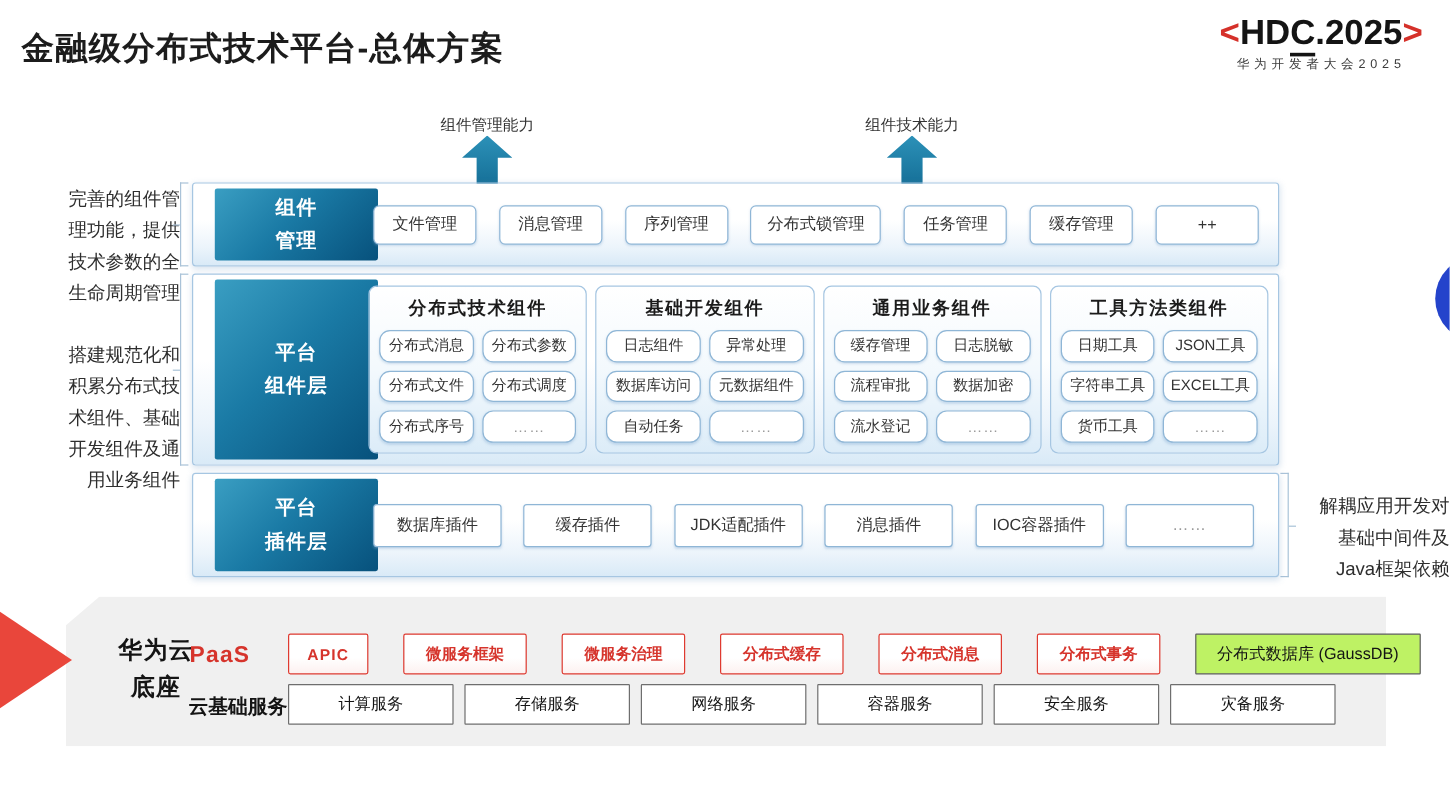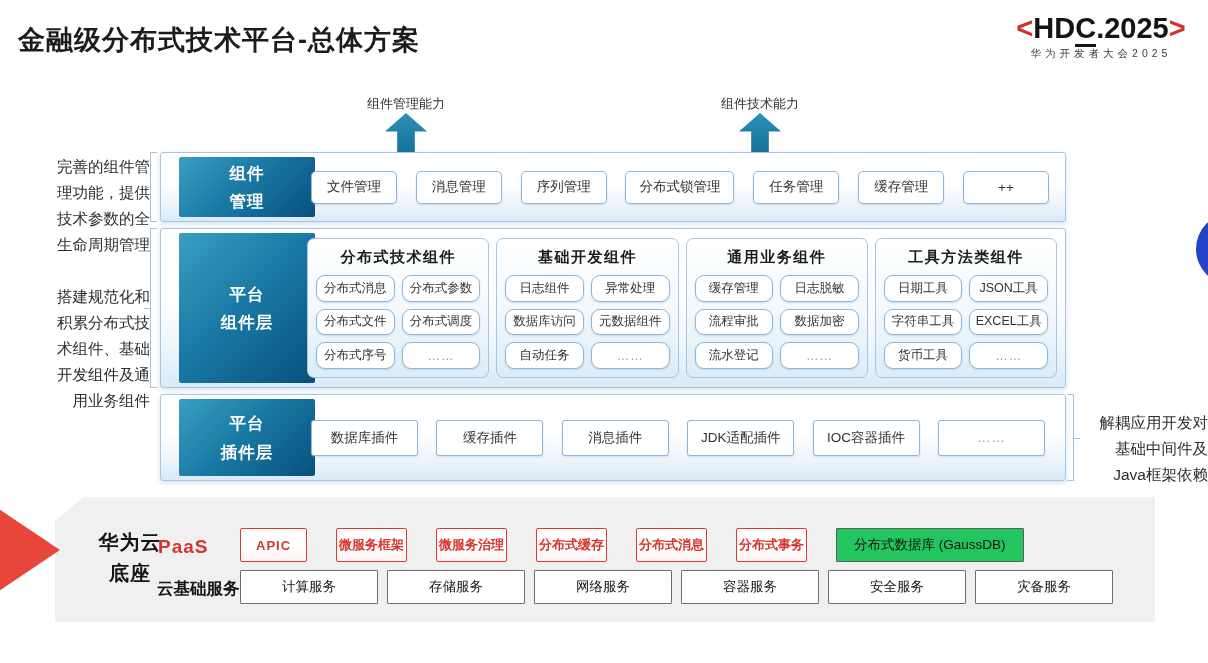--- a/index.html
+++ b/index.html
@@ -71,26 +71,26 @@
   
   .foundation { position:absolute; left:55px; top:497px; width:1100px; height:125px; background:#f0f0f0;
     clip-path:polygon(0 24px,28px 0,100% 0,100% 100%,0 100%); }
   .red-arrow { position:absolute; left:-6px; top:502px; width:66px; height:96px; background:#e9463b;
     clip-path:polygon(0 4%,100% 50%,0 96%); }
   .brand { position:absolute; left:88px; top:527px; width:84px; font-size:20px; font-weight:800; line-height:31px;
     color:#141414; text-align:center; white-space:pre-line; letter-spacing:1px; }
   .paas-label { position:absolute; left:158px; top:536px; font-size:19px; font-weight:800; color:#d6342c; letter-spacing:1px; }
   .cloud-label { position:absolute; left:157px; top:578px; font-size:16.5px; font-weight:700; color:#141414; }
   .paas-row { position:absolute; left:240px; top:528px; height:34px; display:flex; gap:29px; align-items:center; }
-  .red-btn { height:34px; padding:0 2px; border:1.5px solid #df3a30; border-radius:2px; color:#d6342c; font-weight:600;
+  .red-btn { height:34px; padding:0 18px; border:1.5px solid #df3a30; border-radius:2px; color:#d6342c; font-weight:600;
     font-size:13px; background:linear-gradient(180deg,#ffffff 60%,#fdf1f0 100%);
     display:flex; align-items:center; justify-content:center; white-space:nowrap; }
   .red-btn.sm { padding:0 15px; letter-spacing:1px; }
   .neutral-btn { height:34px; padding:0 17px; border:1.5px solid #5c5c5c; border-radius:1px; color:#141414;
-    font-size:13.5px; background:#22c55e; display:flex; align-items:center; justify-content:center; white-space:nowrap; }
+    font-size:13.5px; background:#bef264; display:flex; align-items:center; justify-content:center; white-space:nowrap; }
   .iaas-row { position:absolute; left:240px; top:570px; height:18px; display:flex; gap:9px; }
   .gray-btn { width:138px; height:34px; border:1.5px solid #6e6e6e; border-radius:1px; color:#141414; font-size:13.5px;
     background:#fff; display:flex; align-items:center; justify-content:center; white-space:nowrap; }
 
   .blue-dot { position:absolute; left:1196px; top:213px; width:72px; height:72px; border-radius:50%; background:#2443cb; }
 </style>
 </head>
 <body>
 
 <div class="title">金融级分布式技术平台-总体方案</div>
@@ -185,22 +185,22 @@
     </div>
   </div>
 </div>
 
 <div class="layer-row row-plug">
   <div class="layer-label">平台
 插件层</div>
   <div class="plugin-items">
     <div class="btn">数据库插件</div>
     <div class="btn">缓存插件</div>
+    <div class="btn">JDK适配插件</div>
     <div class="btn">消息插件</div>
-    <div class="btn">JDK适配插件</div>
     <div class="btn">IOC容器插件</div>
     <div class="btn muted">……</div>
   </div>
 </div>
 
 <div class="foundation"></div>
 <div class="red-arrow"></div>
 <div class="brand">华为云
 底座</div>
 <div class="paas-label">PaaS</div>

